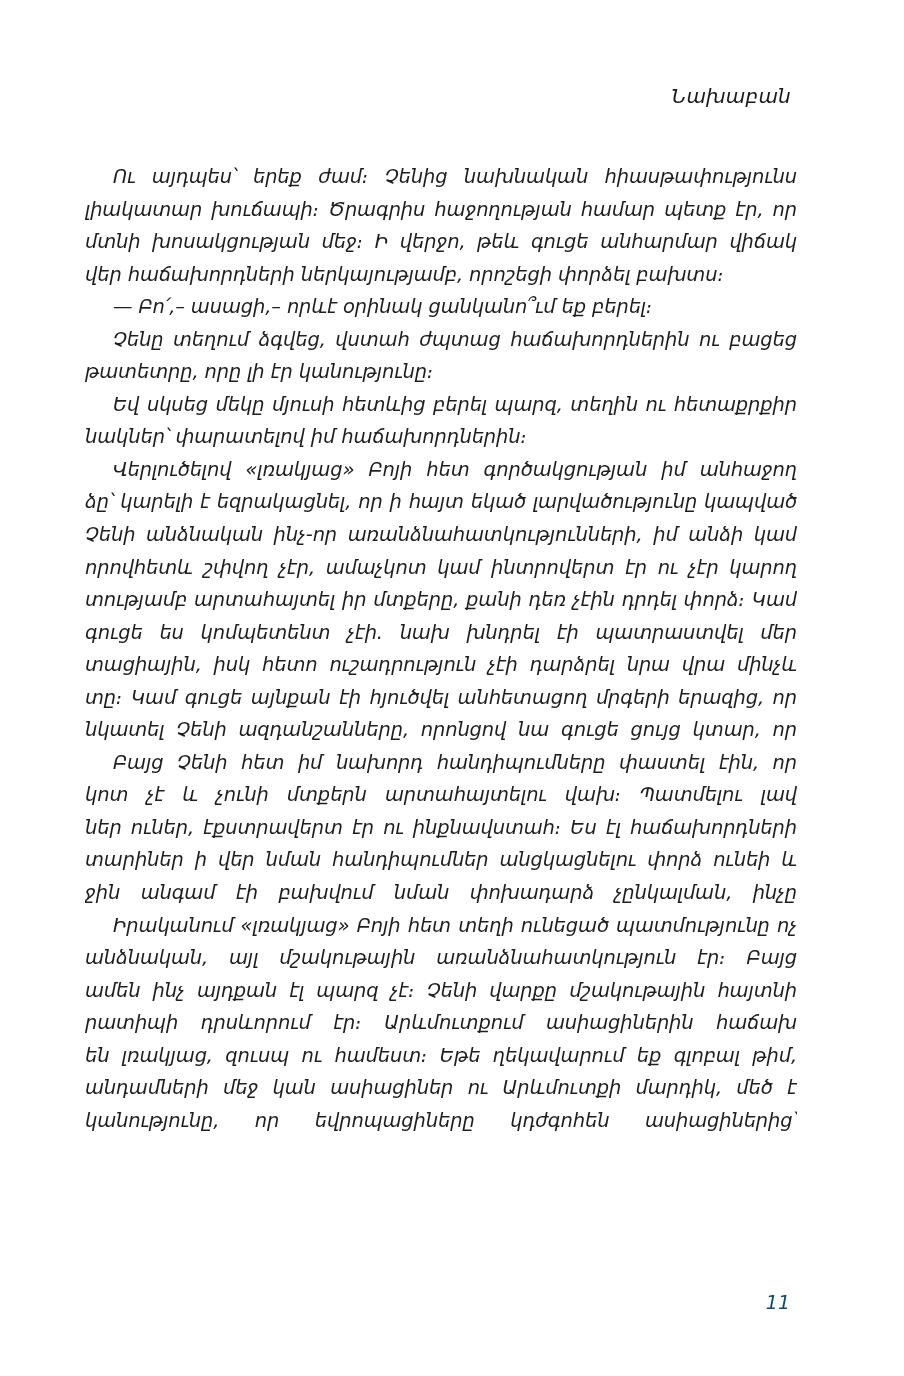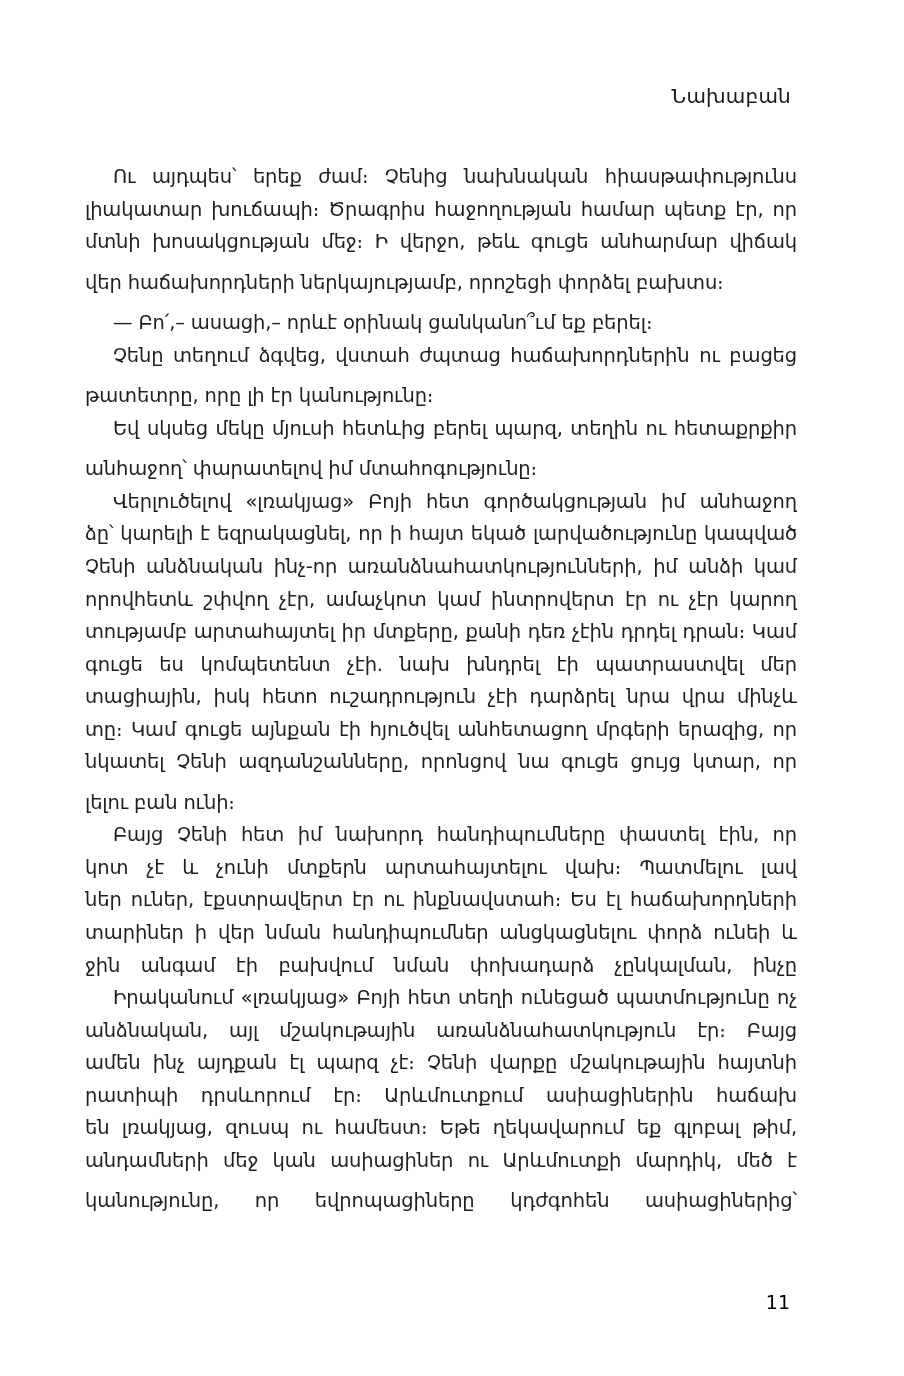--- a/index.html
+++ b/index.html
@@ -4,20 +4,21 @@
 <style>
   html, body { margin: 0; padding: 0; background: #ffffff; }
   .page {
     position: relative;
     width: 904px;
     height: 1376px;
     background: #ffffff;
     font-family: "DejaVu Sans", sans-serif;
     color: #1f1f1f;
     overflow: hidden;
+    font-style: italic;
   }
   .running-header {
     position: absolute;
     top: 84px;
     right: 113px;
     font-size: 20px;
     font-weight: 500;
     letter-spacing: 0.2px;
     color: #1a1a1a;
   }
@@ -31,28 +32,28 @@
   .line {
     font-size: 19.5px;
     line-height: 32.56px;
     height: 32.56px;
     letter-spacing: -0.15px;
     text-align: justify;
     text-align-last: justify;
     overflow: hidden;
     white-space: normal;
   }
-  .line.last { text-align-last: left; margin-top: 8px; }
+  .line.last { text-align-last: left; }
   .line.first { text-indent: 28px; }
   .page-number {
     position: absolute;
     top: 1291px;
     right: 114px;
     font-size: 19px;
-    color: #000000;
+    color: #0c4a6e;
   }
 </style>
 </head>
 <body>
 
 <div class="page">
   <div class="running-header">Նախաբան</div>
 
   <div class="text-block">
       <div class="paragraph">
@@ -63,33 +64,32 @@
       </div>
       <div class="paragraph">
         <div class="line first last">— Բո՛,– ասացի,– որևէ օրինակ ցանկանո՞ւմ եք բերել։</div>
       </div>
       <div class="paragraph">
         <div class="line first">Չենը տեղում ձգվեց, վստահ ժպտաց հաճախորդներին ու բացեց իր նո-</div>
         <div class="line last">թատետրը, որը լի էր կանությունը։</div>
       </div>
       <div class="paragraph">
         <div class="line first">Եվ սկսեց մեկը մյուսի հետևից բերել պարզ, տեղին ու հետաքրքիր օրի-</div>
-        <div class="line last">անհաջող՝ փարատելով իմ մտահոգությունը։</div>
+        <div class="line last">նակներ՝ փարատելով իմ հաճախորդներին։</div>
       </div>
       <div class="paragraph">
         <div class="line first">Վերլուծելով «լռակյաց» Բոյի հետ գործակցության իմ անհաջող փոր-</div>
         <div class="line">ձը՝ կարելի է եզրակացնել, որ ի հայտ եկած լարվածությունը կապված էր</div>
         <div class="line">Չենի անձնական ինչ-որ առանձնահատկությունների, իմ անձի կամ մեր</div>
         <div class="line">որովհետև շփվող չէր, ամաչկոտ կամ ինտրովերտ էր ու չէր կարող հեշ-</div>
-        <div class="line">տությամբ արտահայտել իր մտքերը, քանի դեռ չէին դրդել դրան։ Կամ</div>
+        <div class="line">տությամբ արտահայտել իր մտքերը, քանի դեռ չէին դրդել փորձ։ Կամ</div>
         <div class="line">գուցե ես կոմպետենտ չէի. նախ խնդրել էի պատրաստվել մեր պրեզեն-</div>
         <div class="line">տացիային, իսկ հետո ուշադրություն չէի դարձրել նրա վրա մինչև ավար-</div>
         <div class="line">տը։ Կամ գուցե այնքան էի հյուծվել անհետացող մրգերի երազից, որ չէի</div>
         <div class="line">նկատել Չենի ազդանշանները, որոնցով նա գուցե ցույց կտար, որ հավե-</div>
-        <div class="line last">լելու բան ունի։</div>
       </div>
       <div class="paragraph">
         <div class="line first">Բայց Չենի հետ իմ նախորդ հանդիպումները փաստել էին, որ ամաչ-</div>
         <div class="line">կոտ չէ և չունի մտքերն արտահայտելու վախ։ Պատմելու լավ հմտություն-</div>
         <div class="line">ներ ուներ, էքստրավերտ էր ու ինքնավստահ։ Ես էլ հաճախորդների հետ</div>
         <div class="line">տարիներ ի վեր նման հանդիպումներ անցկացնելու փորձ ունեի և առա-</div>
         <div class="line">ջին անգամ էի բախվում նման փոխադարձ չընկալման, ինչը նշանակում</div>
       </div>
       <div class="paragraph">
         <div class="line first">Իրականում «լռակյաց» Բոյի հետ տեղի ունեցած պատմությունը ոչ թե</div>

